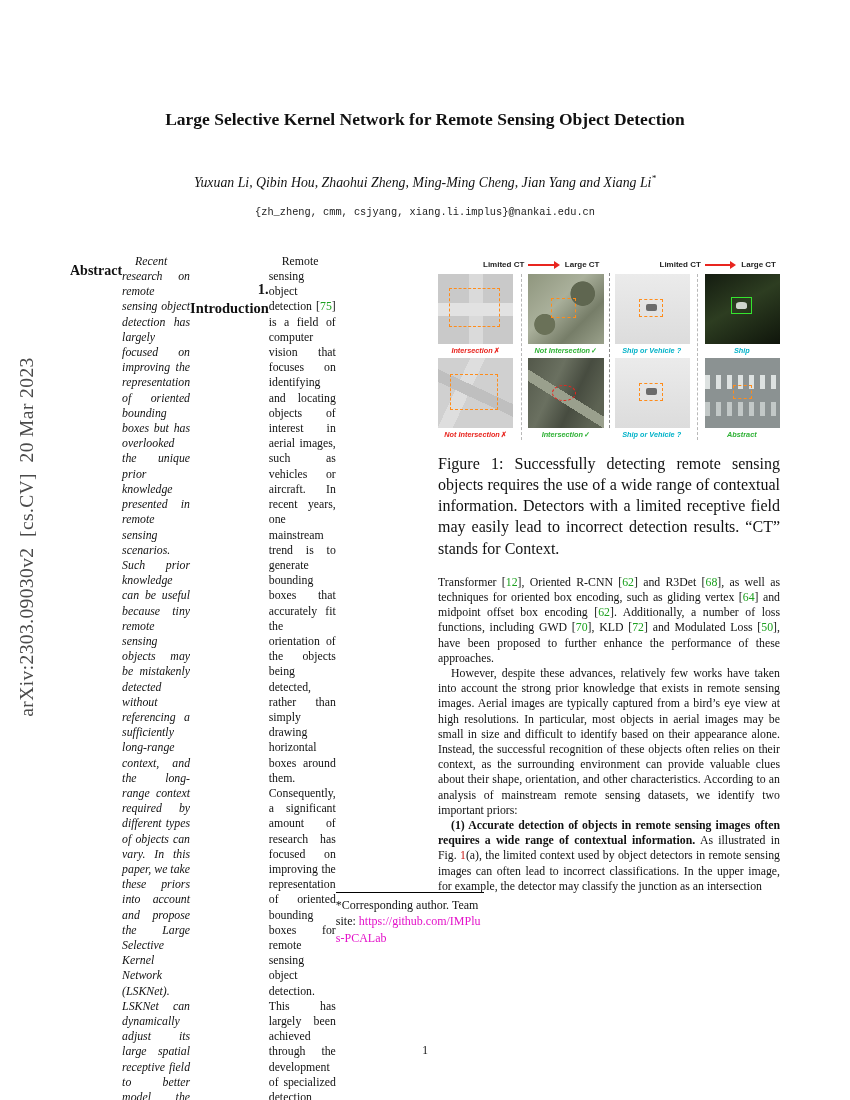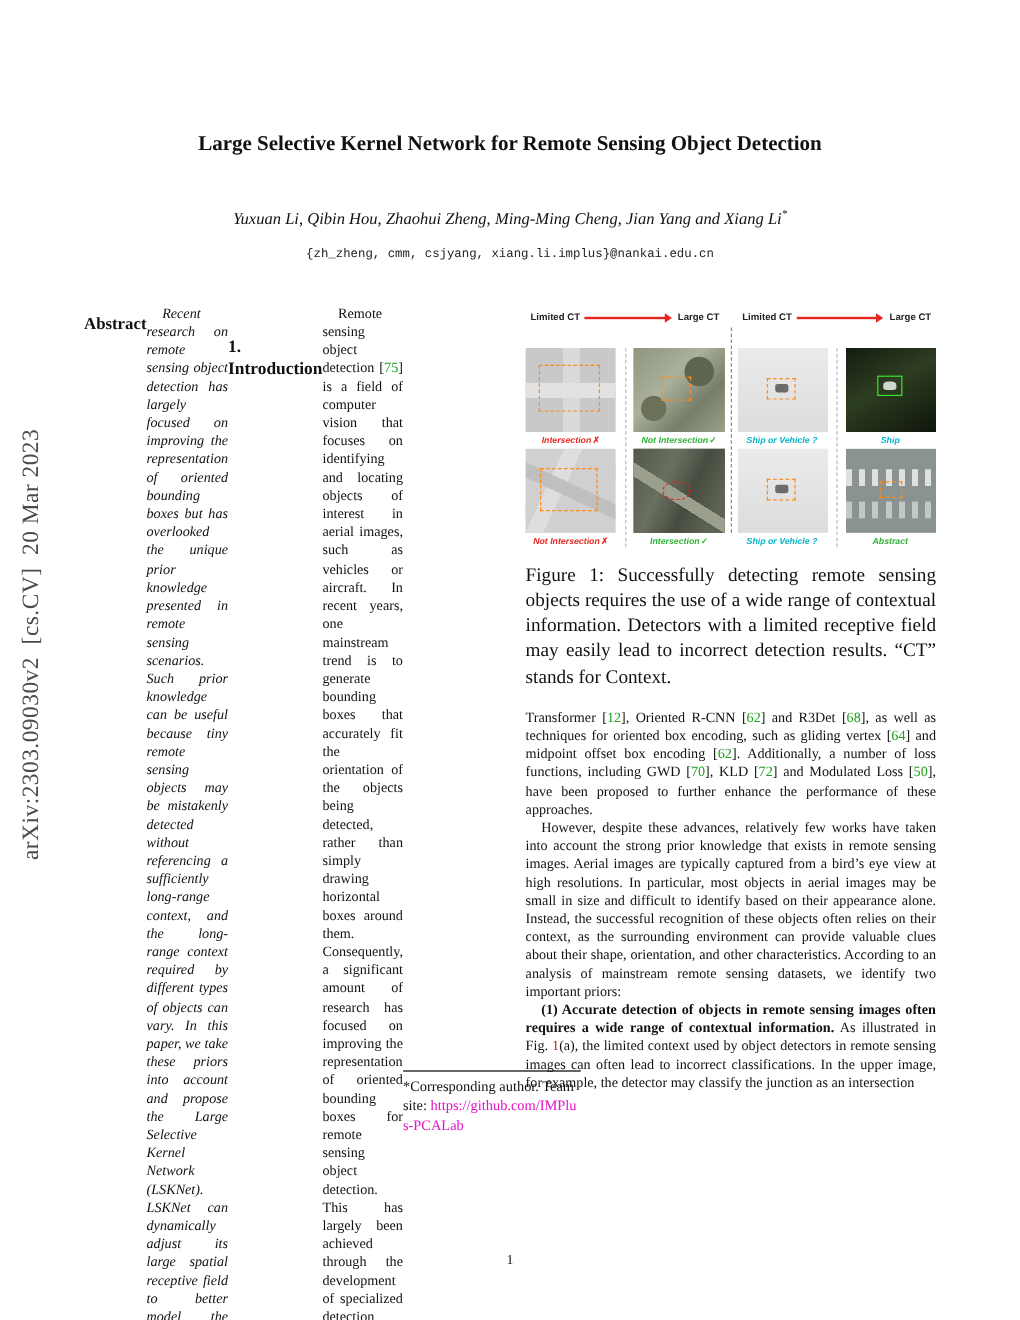--- a/index.html
+++ b/index.html
@@ -33,34 +33,34 @@
   .affiliation{margin-top:7px;font-size:13.8px;}
   .emails{margin-top:14px;font-family:"Liberation Mono","DejaVu Sans Mono",monospace;font-size:10.3px;line-height:1.7;color:#222;}
   
   .columns{display:flex;gap:25px;padding:32px 70px 0;}
   .col{width:343px;font-size:11.8px;line-height:1.29;text-align:justify;}
   .col-left{display:flex;flex-direction:row;height:692px;}
   .abstract-heading{text-align:center;font-weight:700;font-size:14px;margin:8px 0 16px;}
   .abstract{font-style:italic;}
   p.para{margin:0;}
   .indent{text-indent:13px;}
-  .section-heading{font-size:14.5px;font-weight:700;margin:26px 0 14px;text-align:left;}
+  .section-heading{font-size:14.5px;font-weight:700;margin:26px 0 14px;text-align:right;}
   .cite{color:var(--cite);}
   .link{color:var(--link);word-break:break-all;}
   .figref{color:var(--figred);}
   .b{font-weight:700;}
   
   .footnote{margin-top:auto;font-size:12px;line-height:1.35;text-align:left;}
   .footnote-rule{width:148px;border-top:1px solid #000;margin-bottom:4px;}
   
   .figure{margin:6px 0 16px;}
   .fig-body{display:flex;}
   .fig-panel{flex:1;min-width:0;}
-  .fig-head{display:flex;align-items:center;gap:4px;padding:0 4px 20px;
-    font-family:"Liberation Sans",sans-serif;font-size:8px;font-weight:700;color:#222;}
+  .fig-head{display:flex;align-items:center;gap:4px;padding:0 4px 4px;
+    font-family:"Liberation Sans",sans-serif;font-size:8px;font-weight:700;color:#222;margin-left:41px;}
   .arrow{flex:1;position:relative;height:2px;background:var(--red);margin-right:6px;}
   .arrow::after{content:"";position:absolute;right:-5px;top:-3px;
     border-left:6px solid var(--red);border-top:4px solid transparent;border-bottom:4px solid transparent;}
   .fig-grid{position:relative;display:grid;grid-template-columns:1fr 1fr;gap:2px 15px;}
   .vdash{position:absolute;left:50%;top:0;bottom:0;border-left:1px dashed #b8b8b8;}
   .thumb{position:relative;height:70px;overflow:hidden;}
   .lbl{height:10px;font-family:"Liberation Sans",sans-serif;font-size:7.3px;font-style:italic;
     font-weight:700;text-align:center;line-height:10px;white-space:nowrap;overflow:hidden;}
   .mark{font-style:normal;margin-left:1px;}
   .c-red{color:var(--red);} .c-green{color:var(--green);} .c-cyan{color:var(--cyan);}

